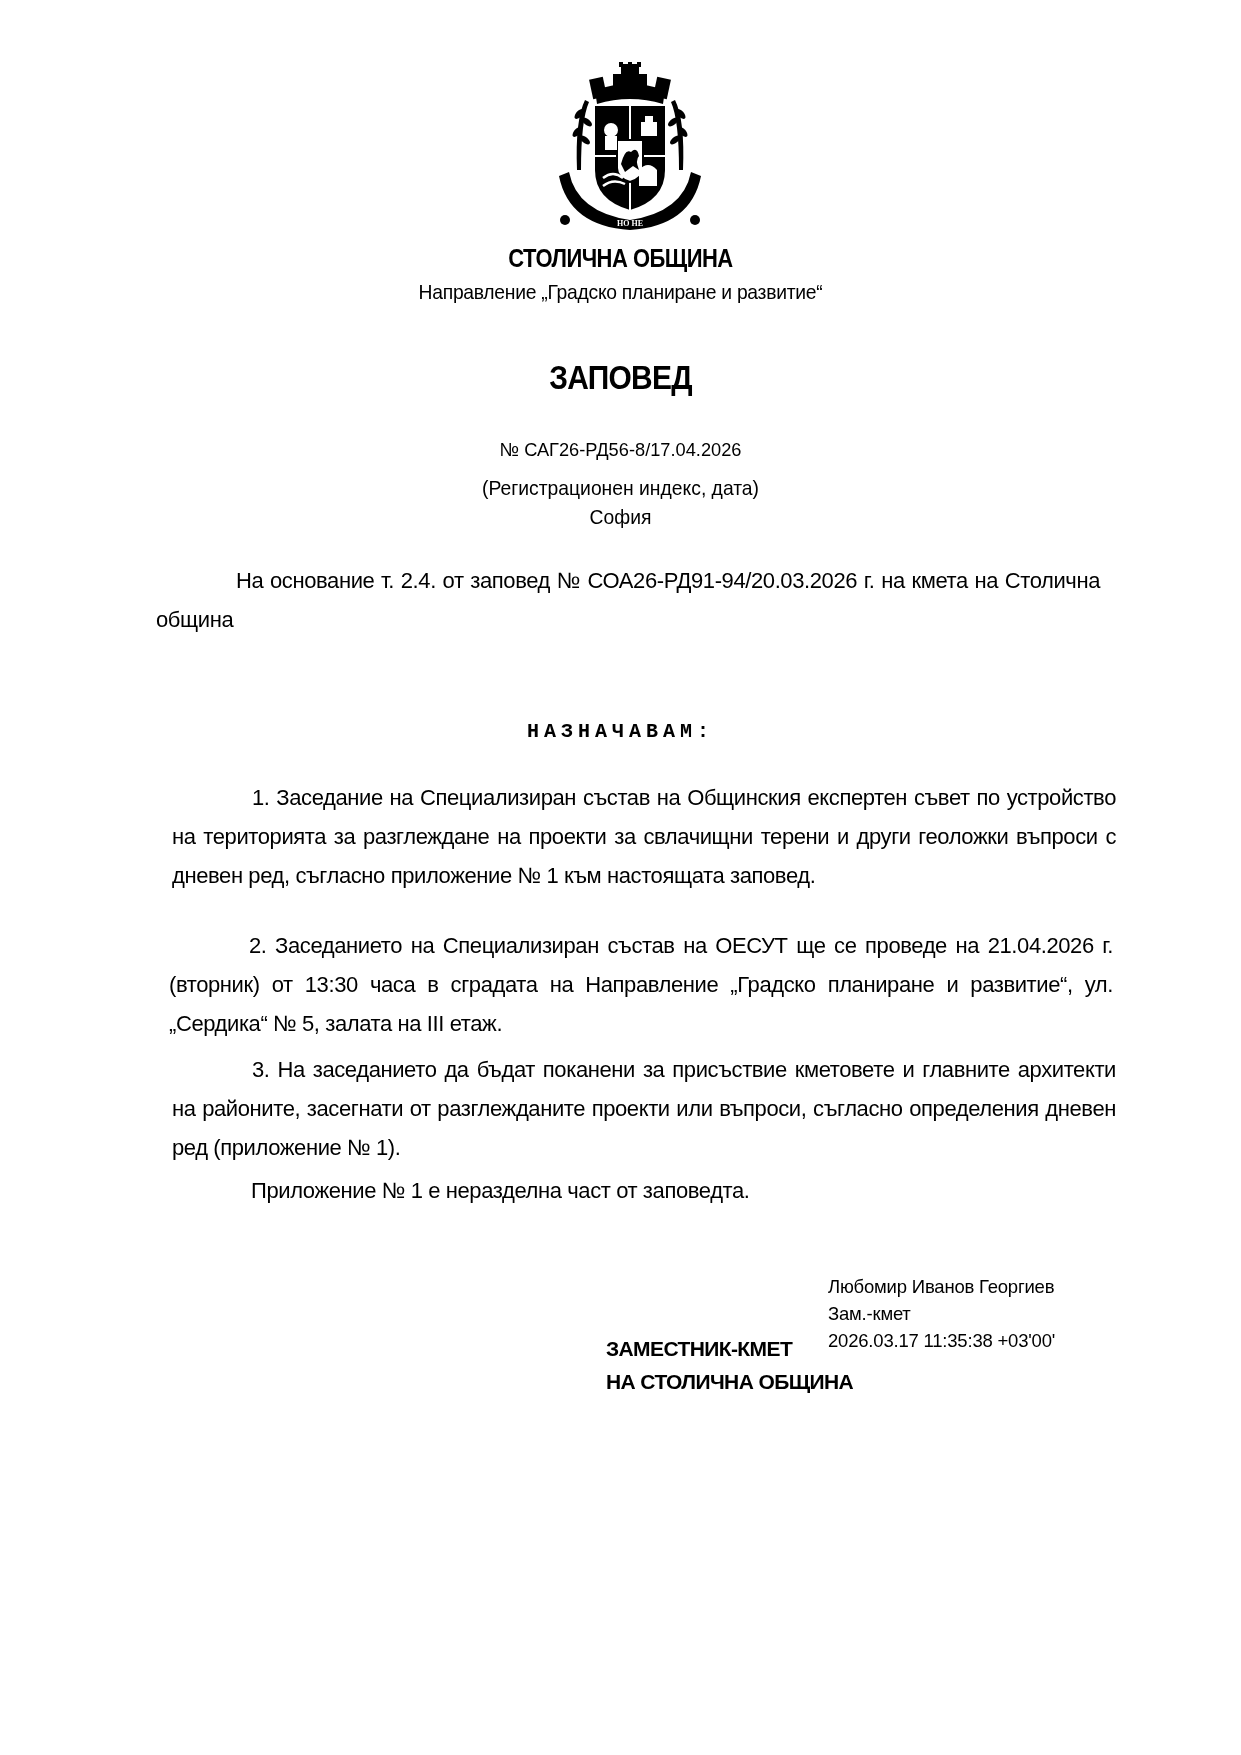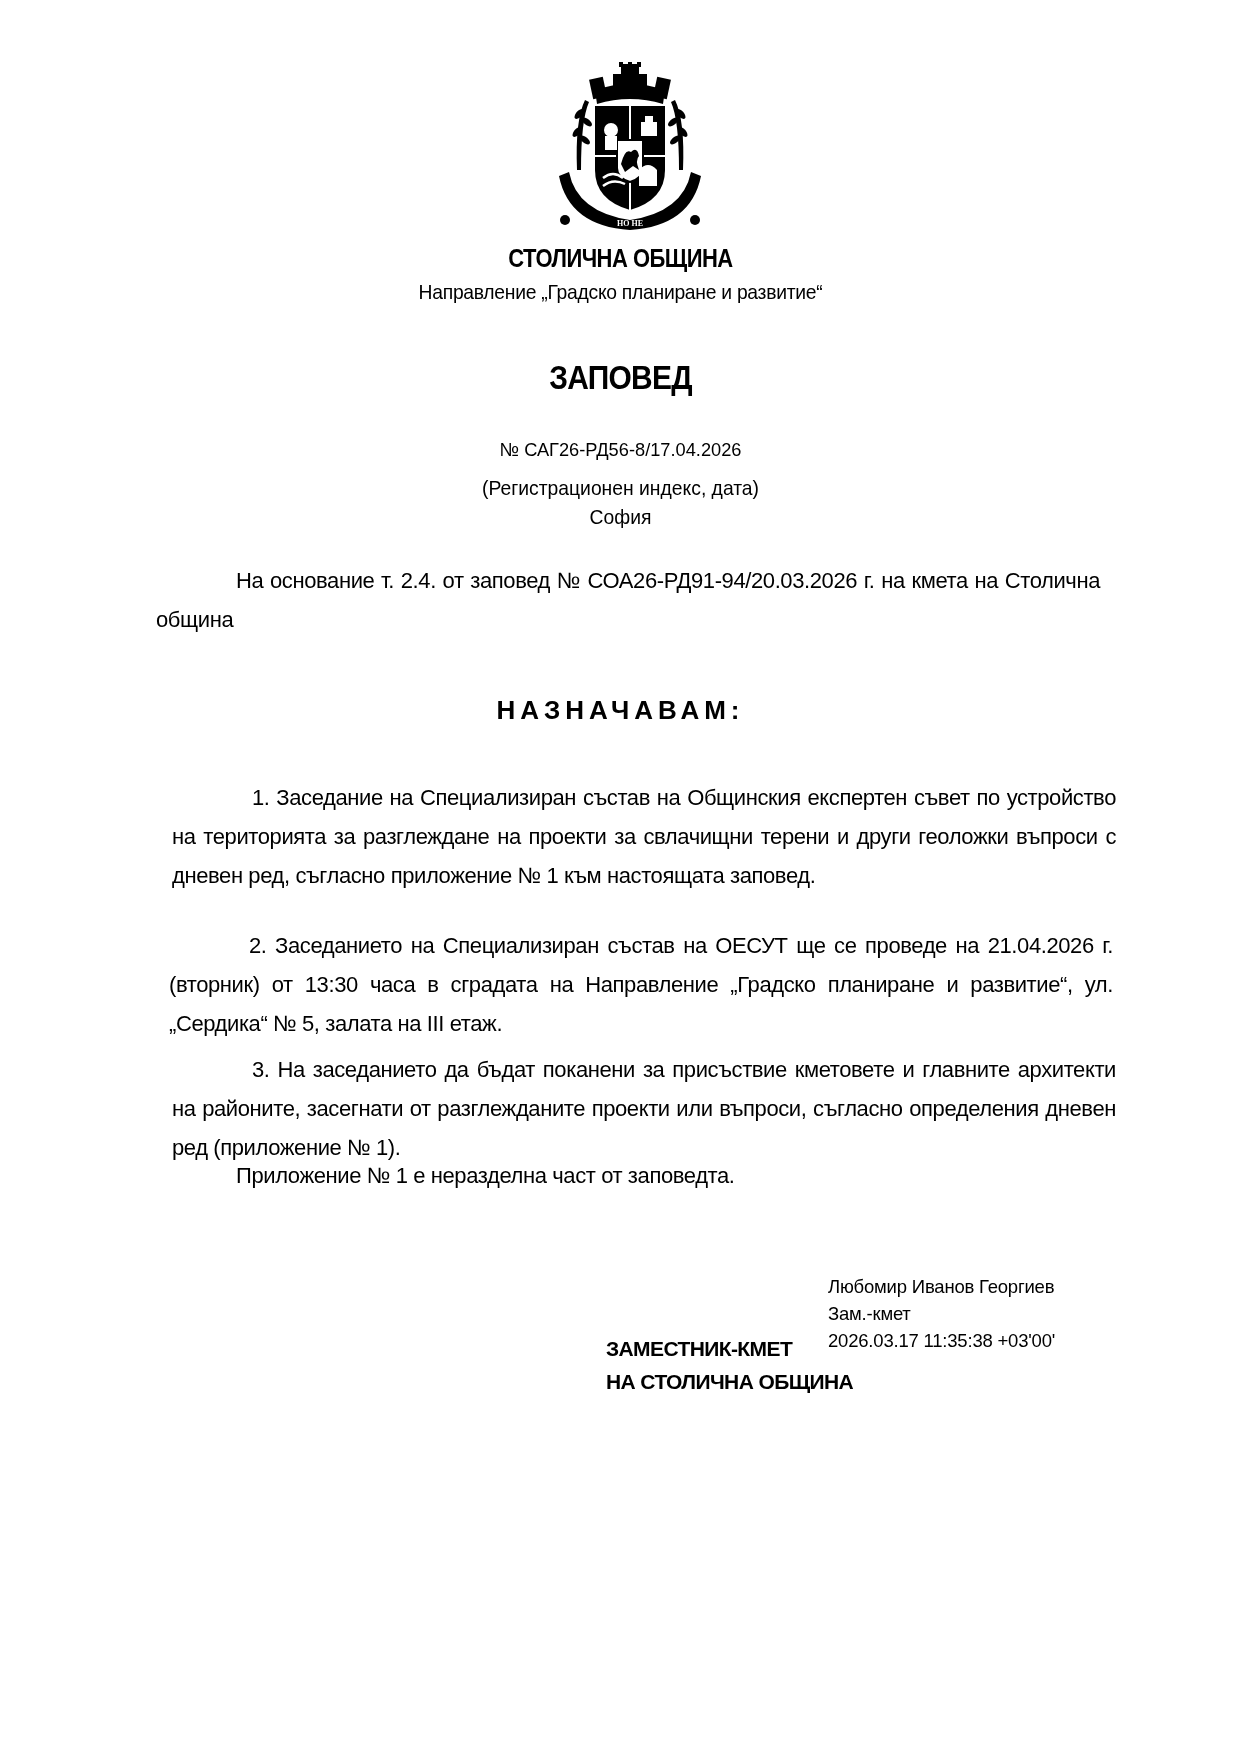--- a/index.html
+++ b/index.html
@@ -68,24 +68,25 @@
       width: 944px;
       font-size: 22px;
       line-height: 39px;
       text-align: justify;
       letter-spacing: -0.4px;
     }
     .indent { text-indent: 80px; }
 
     .p-basis { top: 561px; }
     .decree-heading {
-      top: 695px;
+      top: 720px;
       font-weight: bold;
-      font-size: 26px;
+      font-size: 20px;
       letter-spacing: 5px;
+      font-family: Liberation Mono, monospace;
     }
     .p-item1 { top: 762px; }
     .p-item2 { top: 913px; }
     .p-item3 { top: 1034px; }
     .p-annex { top: 1156px; }
 
     .sig-block {
       left: 828px;
       top: 1273px;
       font-size: 18.5px;
@@ -162,21 +163,21 @@
 <div class="abs center doc-regindex">(Регистрационен индекс, дата)</div>
 <div class="abs center doc-city">София</div>
 
 <p class="abs body-text indent p-basis" style="margin:0">На основание т. 2.4. от заповед № СОА26-РД91-94/20.03.2026 г. на кмета на Столична община</p>
 
 <div class="abs center decree-heading">НАЗНАЧАВАМ:</div>
 
 <p class="abs body-text indent p-item1" style="margin:16px">1.  Заседание на Специализиран състав на Общинския експертен съвет по устройство на територията за разглеждане на проекти за свлачищни терени и други геоложки въпроси с дневен ред, съгласно приложение № 1 към настоящата заповед.</p>
 <p class="abs body-text indent p-item2" style="margin:13px">2. Заседанието на Специализиран състав на ОЕСУТ ще се проведе на 21.04.2026 г. (вторник) от 13:30 часа в сградата на Направление „Градско планиране и развитие“, ул. „Сердика“ № 5, залата на III етаж.</p>
 <p class="abs body-text indent p-item3" style="margin:16px">3. На заседанието да бъдат поканени за присъствие кметовете и главните архитекти на районите, засегнати от разглежданите проекти или въпроси, съгласно определения дневен ред (приложение № 1).</p>
-<p class="abs body-text indent p-annex" style="margin:0">Приложение № 1 е неразделна част от заповедта.</p>
+<p class="abs body-text indent p-annex" style="margin:15px">Приложение № 1 е неразделна част от заповедта.</p>
 
 <div class="abs sig-block">
   <div>Любомир Иванов Георгиев</div>
   <div>Зам.-кмет</div>
   <div>2026.03.17 11:35:38 +03'00'</div>
 </div>
 
 <div class="abs sig-title">
   <div>ЗАМЕСТНИК-КМЕТ</div>
   <div>НА СТОЛИЧНА ОБЩИНА</div>

